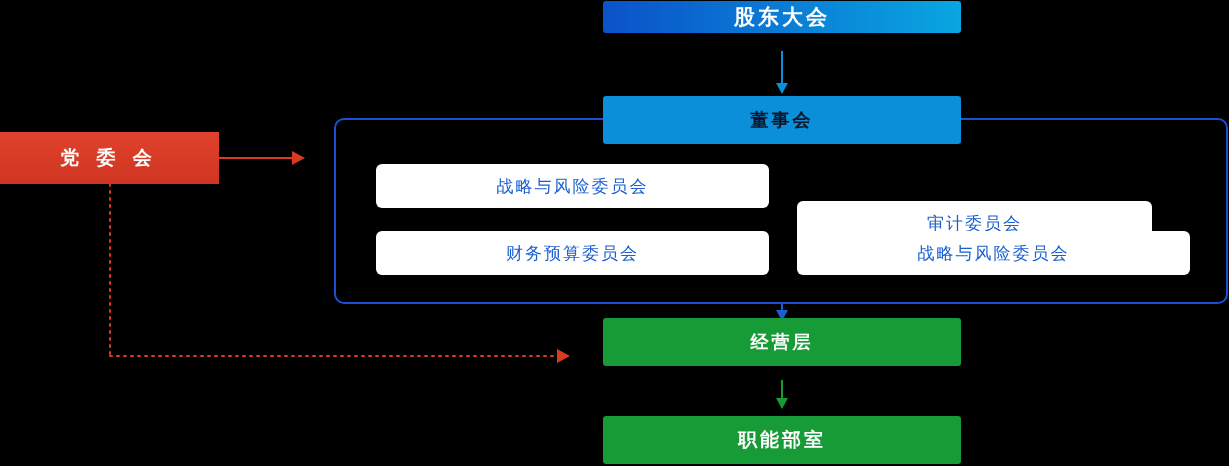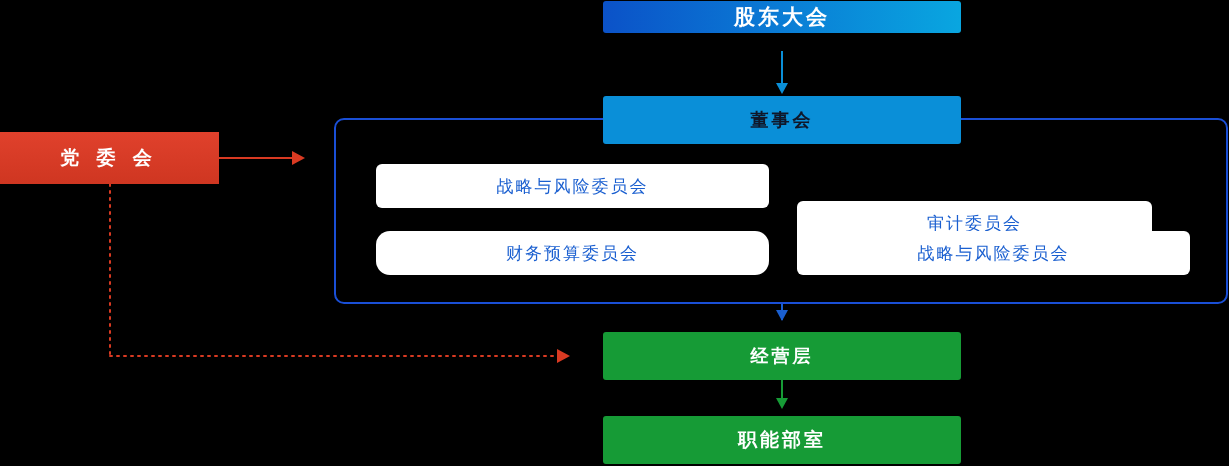--- a/index.html
+++ b/index.html
@@ -77,40 +77,40 @@
     font-weight: normal;
     border-radius: 6px;
     height: 44px;
     letter-spacing: 2px;
     display: flex;
     align-items: center;
     justify-content: center;
   }
   #committee-0 { left: 376px; top: 164px; width: 393px; }
   #committee-1 { left: 797px; top: 164px; width: 355px; margin-top: 37px; }
-  #committee-2 { left: 376px; top: 231px; width: 393px; border-radius: 14px; }
+  #committee-2 { left: 376px; top: 231px; width: 393px; }
   #committee-3 { left: 797px; top: 231px; width: 393px; }
 
   
   #node-party {
     left: -1px;
     top: 132px;
     width: 220px;
     height: 52px;
     background: linear-gradient(180deg, #e0412c 0%, #cf3621 100%);
     color: #ffffff;
     font-size: 19px;
     border-radius: 0;
     letter-spacing: 6px;
   }
 
   
   #node-management {
     left: 603px;
-    top: 332px;
+    top: 318px;
     width: 358px;
     height: 48px;
     background: #169b36;
     color: #ffffff;
     font-size: 18px;
     border-radius: 3px;
   }
   #node-departments {
     left: 603px;
     top: 416px;

